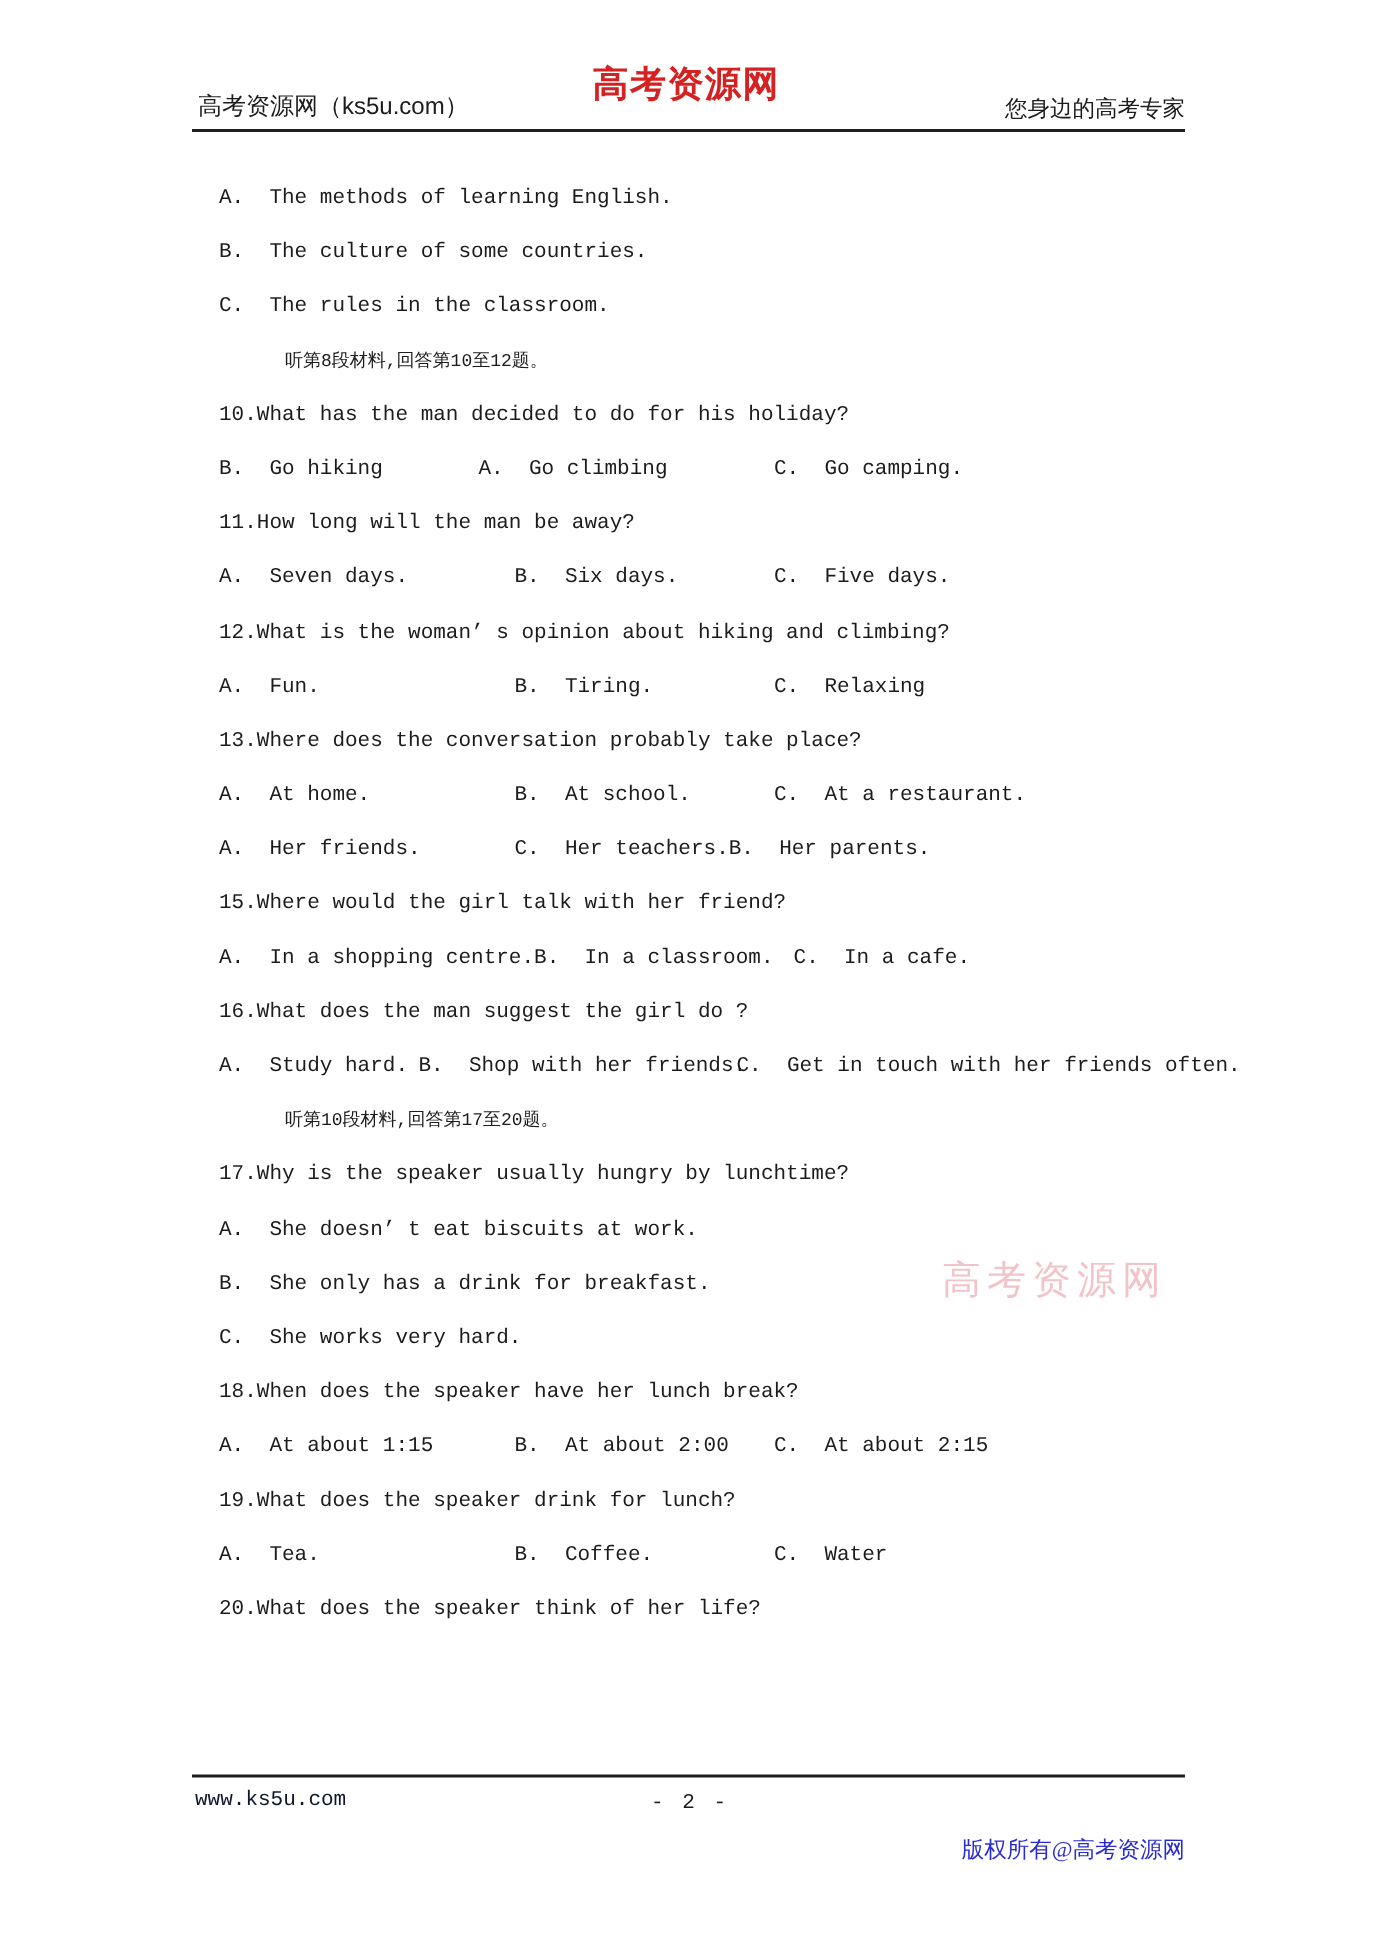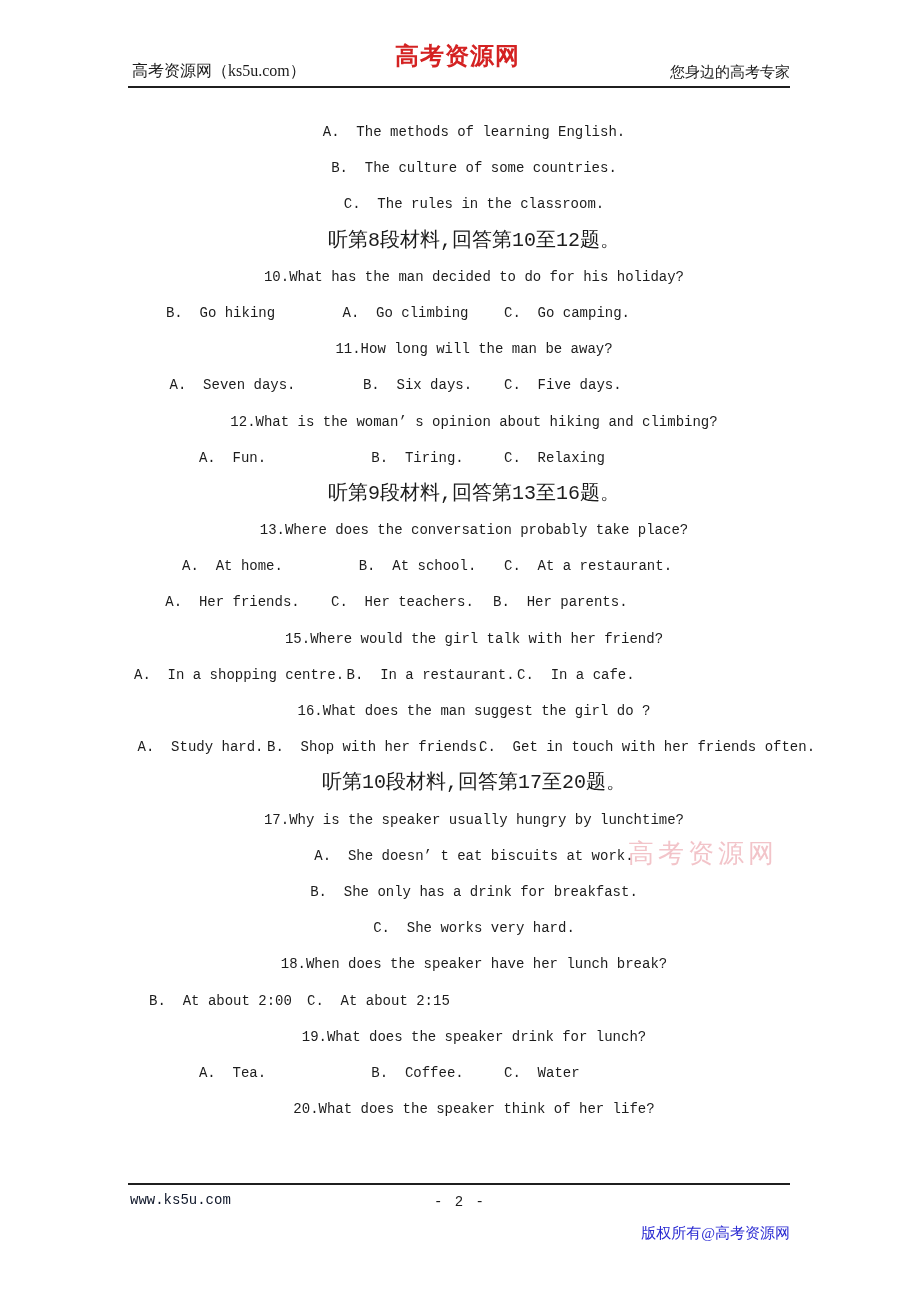--- a/index.html
+++ b/index.html
@@ -18,21 +18,21 @@
   }
   
   .header {
     position: absolute;
     top: 40px; left: 130px; right: 130px;
     height: 44px;
   }
   .h-left {
     position: absolute; left: 2px; bottom: 2px;
     font-size: 16px;
-    font-family: Liberation Serif, serif;
+    font-family: Liberation Sans, sans-serif;
     white-space: pre;
   }
   .h-logo {
     position: absolute; left: 50%; top: 0;
     transform: translateX(-52%);
     font-size: 24px; font-weight: bold;
     color: #d42222;
     font-family: "Liberation Serif", "DejaVu Serif", serif;
     letter-spacing: 1px;
     white-space: pre;
@@ -45,29 +45,29 @@
   }
   .rule {
     position: absolute; left: 128px; width: 662px; height: 2px;
     background: #1f1f1f;
   }
   .header-rule { top: 86px; }
   .footer-rule { top: 1183px; }
   
   .body {
     position: absolute;
-    top: 114px; left: 134px; width: 680px; text-align: center;
+    top: 114px; left: 146px; width: 680px;
   }
   .line {
     height: 36.2px;
     line-height: 36.2px;
     font-size: 14px;
     white-space: pre;
   }
-  .line.section { font-size: 20px; }
+  .line.section { font-size: 12px; margin-left: 44px; }
   .line.options { display: flex; }
   .opt { display: inline-block; white-space: pre; }
   .opt-a { min-width: 197px; }
   .opt-b { min-width: 173px; }
   .options.tight .opt-a { min-width: 133px; }
   .options.tight .opt-b { min-width: 212px; }
   
   .watermark {
     position: absolute;
     left: 628px; top: 836px;
@@ -121,35 +121,34 @@
       <div class="line option-single">A.  The methods of learning English.</div>
       <div class="line option-single">B.  The culture of some countries.</div>
       <div class="line option-single">C.  The rules in the classroom.</div>
       <div class="line section">听第8段材料,回答第10至12题。</div>
       <div class="line question">10.What has the man decided to do for his holiday?</div>
       <div class="line options"><span class="opt opt-b">B.  Go hiking</span><span class="opt opt-a">A.  Go climbing</span><span class="opt opt-c">C.  Go camping.</span></div>
       <div class="line question">11.How long will the man be away?</div>
       <div class="line options"><span class="opt opt-a">A.  Seven days.</span><span class="opt opt-b">B.  Six days.</span><span class="opt opt-c">C.  Five days.</span></div>
       <div class="line question">12.What is the woman’ s opinion about hiking and climbing?</div>
       <div class="line options"><span class="opt opt-a">A.  Fun.</span><span class="opt opt-b">B.  Tiring.</span><span class="opt opt-c">C.  Relaxing</span></div>
-      <div class="line section">听第9段材料,回答第13至16题。</div>
       <div class="line question">13.Where does the conversation probably take place?</div>
       <div class="line options"><span class="opt opt-a">A.  At home.</span><span class="opt opt-b">B.  At school.</span><span class="opt opt-c">C.  At a restaurant.</span></div>
       <div class="line options"><span class="opt opt-a">A.  Her friends.</span><span class="opt opt-c">C.  Her teachers.</span><span class="opt opt-b">B.  Her parents.</span></div>
       <div class="line question">15.Where would the girl talk with her friend?</div>
-      <div class="line options"><span class="opt opt-a">A.  In a shopping centre.</span><span class="opt opt-b">B.  In a restaurant.</span><span class="opt opt-c">C.  In a cafe.</span></div>
+      <div class="line options"><span class="opt opt-a">A.  In a shopping centre.</span><span class="opt opt-b">B.  In a classroom.</span><span class="opt opt-c">C.  In a cafe.</span></div>
       <div class="line question">16.What does the man suggest the girl do ?</div>
       <div class="line options tight"><span class="opt opt-a">A.  Study hard.</span><span class="opt opt-b">B.  Shop with her friends.</span><span class="opt opt-c">C.  Get in touch with her friends often.</span></div>
       <div class="line section">听第10段材料,回答第17至20题。</div>
       <div class="line question">17.Why is the speaker usually hungry by lunchtime?</div>
       <div class="line option-single">A.  She doesn’ t eat biscuits at work.</div>
       <div class="line option-single">B.  She only has a drink for breakfast.</div>
       <div class="line option-single">C.  She works very hard.</div>
       <div class="line question">18.When does the speaker have her lunch break?</div>
-      <div class="line options"><span class="opt opt-b">B.  At about 2:00</span><span class="opt opt-c">C.  At about 2:15</span></div>
+      <div class="line options"><span class="opt opt-a">A.  At about 1:15</span><span class="opt opt-b">B.  At about 2:00</span><span class="opt opt-c">C.  At about 2:15</span></div>
       <div class="line question">19.What does the speaker drink for lunch?</div>
       <div class="line options"><span class="opt opt-a">A.  Tea.</span><span class="opt opt-b">B.  Coffee.</span><span class="opt opt-c">C.  Water</span></div>
       <div class="line question">20.What does the speaker think of her life?</div>
     </div>
 
   <div class="watermark">高考资源网</div>
 
   <div class="rule footer-rule"></div>
   <div class="footer">
     <span class="f-left">www.ks5u.com</span>

